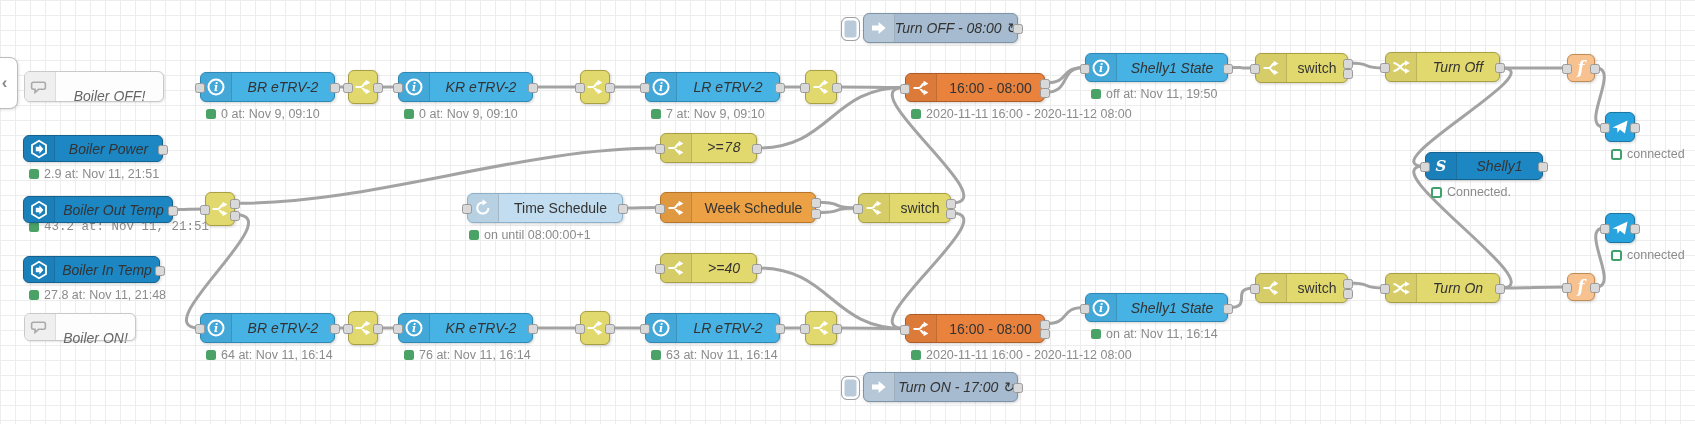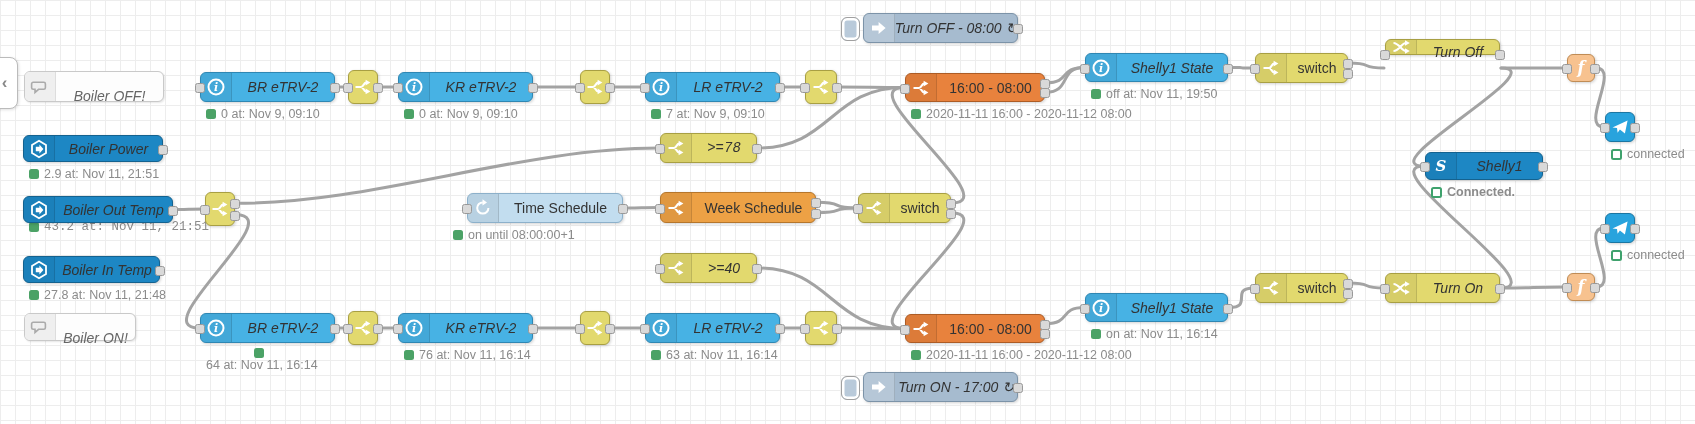--- a/index.html
+++ b/index.html
@@ -223,21 +223,21 @@
             <path d="M2.5 10 H8.2 M8 10 C10.6 10 10.6 5.8 13 5.6 M8 10 C10.6 10 10.6 14.2 13 14.4" fill="none" stroke="#fff" stroke-width="2.2"></path>
             <polygon points="12.6,2.8 17.4,5.6 12.6,8.4" fill="#fff"></polygon>
             <polygon points="12.6,11.6 17.4,14.4 12.6,17.2" fill="#fff"></polygon>
           </svg>
         </span>
         <span class="lbl">switch</span>
         <span class="port" style="left: -6px; top: 10px;"></span>
         <span class="port" style="right: -6px; top: 5px;"></span>
         <span class="port" style="right: -6px; top: 15px;"></span>
       </div>
-      <div class="node" style="left: 1385px; top: 39px; width: 115px; height: 16px; background: rgb(226, 217, 110); border-color: rgb(168, 159, 67);">
+      <div class="node" style="left: 1385px; top: 52px; width: 115px; height: 30px; background: rgb(226, 217, 110); border-color: rgb(168, 159, 67);">
         <span class="iconbox">
           <svg class="nicon" width="20" height="20" viewBox="0 0 20 20">
             <path d="M2.5 6 C8 6 10.5 14 15 14 M2.5 14 C8 14 10.5 6 15 6" fill="none" stroke="#fff" stroke-width="2"></path>
             <polygon points="14,3.2 18.8,6 14,8.8" fill="#fff"></polygon>
             <polygon points="14,11.2 18.8,14 14,16.8" fill="#fff"></polygon>
           </svg>
         </span>
         <span class="lbl it">Turn Off</span>
         <span class="port" style="left: -6px; top: 10px;"></span>
         <span class="port" style="right: -6px; top: 10px;"></span>
@@ -267,21 +267,21 @@
       <div class="node" style="left: 1425px; top: 152px; width: 118px; height: 28px; background: rgb(29, 135, 196); border-color: rgb(20, 98, 143);">
         <span class="iconbox">
           <svg class="nicon" width="20" height="20" viewBox="0 0 20 20">
             <text x="10" y="15" font-size="15" font-family="DejaVu Serif,serif" font-style="italic" font-weight="bold" fill="#fff" text-anchor="middle">S</text>
           </svg>
         </span>
         <span class="lbl it">Shelly1</span>
         <span class="port" style="left: -6px; top: 9px;"></span>
         <span class="port" style="right: -6px; top: 9px;"></span>
       </div>
-      <div class="status" style="left: 1431px; top: 185px; font-weight: bold;">
+      <div class="status" style="left: 1431px; top: 185px;">
         <span class="dot ring"></span>
         <span class="stx">Connected.</span>
       </div>
       <div class="node" style="left: 863px; top: 13px; width: 155px; height: 30px; background: rgb(166, 187, 207); border-color: rgb(124, 147, 168);">
         <span class="iconbox" style="background: rgba(255, 255, 255, 0.18);">
           <svg class="nicon" width="20" height="20" viewBox="0 0 20 20">
             <polygon points="3,7.6 9.6,7.6 9.6,4 16.6,10 9.6,16 9.6,12.4 3,12.4" fill="#fff"></polygon>
           </svg>
         </span>
         <span class="lbl it">Turn OFF - 08:00 ↻</span>
@@ -354,21 +354,21 @@
         <span class="iconbox">
           <svg class="nicon" width="20" height="20" viewBox="0 0 20 20">
             <path d="M15.4 10 A5.6 5.6 0 1 1 9.8 4.4" fill="none" stroke="#fff" stroke-width="2"></path>
             <polygon points="9.5,1.2 14,4.4 9.5,7.6" fill="#fff"></polygon>
           </svg>
         </span>
         <span class="lbl">Time Schedule</span>
         <span class="port" style="left: -6px; top: 10px;"></span>
         <span class="port" style="right: -6px; top: 10px;"></span>
       </div>
-      <div class="status" style="left: 453px; top: 228px;">
+      <div class="status" style="left: 469px; top: 228px;">
         <span class="dot filled"></span>
         <span class="stx">on until 08:00:00+1</span>
       </div>
       <div class="node" style="left: 660px; top: 192px; width: 156px; height: 31px; background: rgb(237, 161, 69); border-color: rgb(181, 118, 44);">
         <span class="iconbox">
           <svg class="nicon" width="20" height="20" viewBox="0 0 20 20">
             <path d="M2.5 10 H8.2 M8 10 C10.6 10 10.6 5.8 13 5.6 M8 10 C10.6 10 10.6 14.2 13 14.4" fill="none" stroke="#fff" stroke-width="2.2"></path>
             <polygon points="12.6,2.8 17.4,5.6 12.6,8.4" fill="#fff"></polygon>
             <polygon points="12.6,11.6 17.4,14.4 12.6,17.2" fill="#fff"></polygon>
           </svg>
@@ -419,21 +419,21 @@
         <span class="iconbox">
           <svg class="nicon" width="20" height="20" viewBox="0 0 20 20">
             <circle cx="10" cy="10" r="7.5" fill="none" stroke="#fff" stroke-width="2"></circle>
             <text x="10" y="14.2" font-size="11" font-family="DejaVu Serif,serif" font-style="italic" font-weight="bold" fill="#fff" text-anchor="middle">i</text>
           </svg>
         </span>
         <span class="lbl it">BR eTRV-2</span>
         <span class="port" style="left: -6px; top: 10px;"></span>
         <span class="port" style="right: -6px; top: 10px;"></span>
       </div>
-      <div class="status" style="left: 206px; top: 348px; flex-direction: column;">
+      <div class="status" style="left: 206px; top: 348px;">
         <span class="dot filled"></span>
         <span class="stx">64 at: Nov 11, 16:14</span>
       </div>
       <div class="node icon-only" style="left: 348px; top: 311px; width: 30px; height: 34px; background: rgb(226, 217, 110); border-color: rgb(168, 159, 67);">
         <span class="iconbox">
           <svg class="nicon" width="20" height="20" viewBox="0 0 20 20">
             <path d="M2.5 10 H8.2 M8 10 C10.6 10 10.6 5.8 13 5.6 M8 10 C10.6 10 10.6 14.2 13 14.4" fill="none" stroke="#fff" stroke-width="2.2"></path>
             <polygon points="12.6,2.8 17.4,5.6 12.6,8.4" fill="#fff"></polygon>
             <polygon points="12.6,11.6 17.4,14.4 12.6,17.2" fill="#fff"></polygon>
           </svg>

